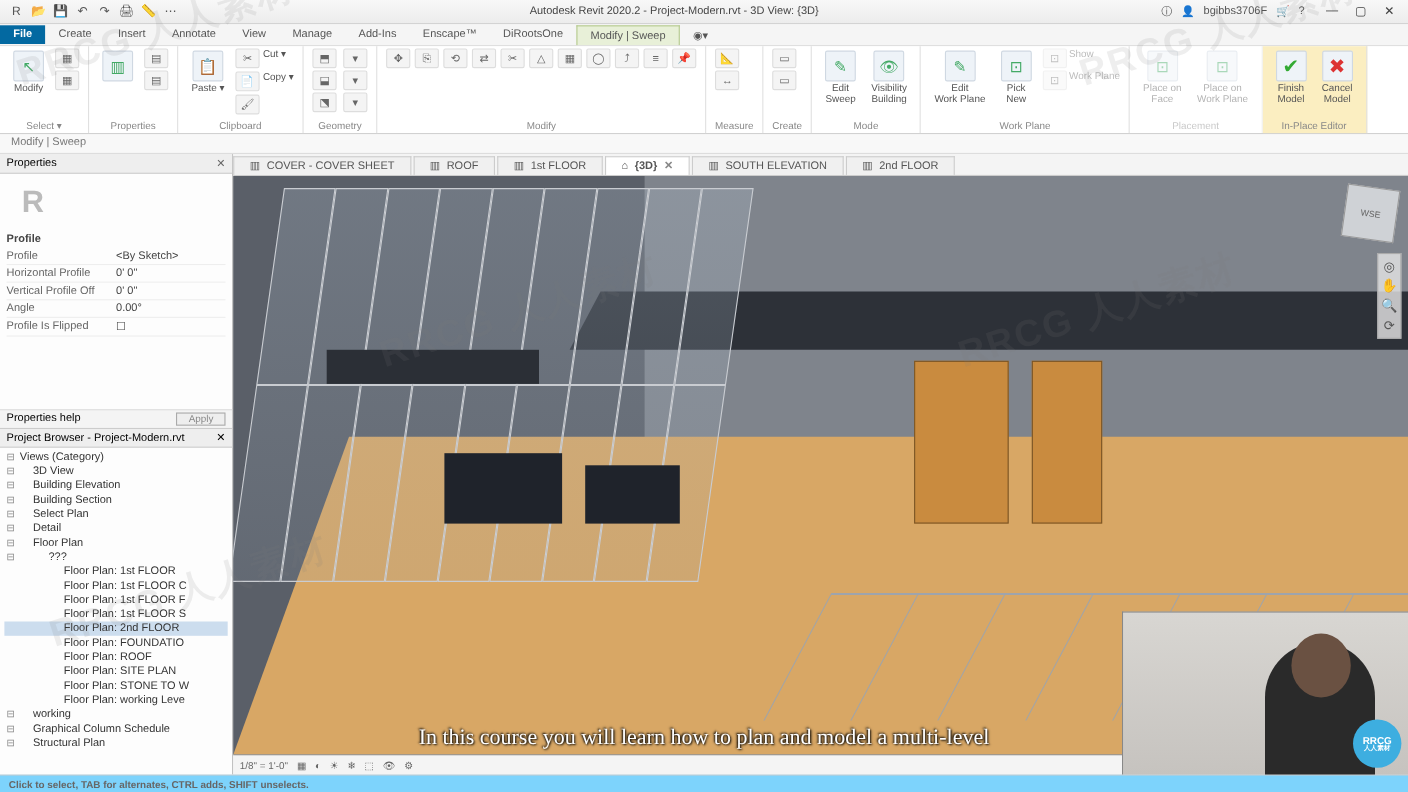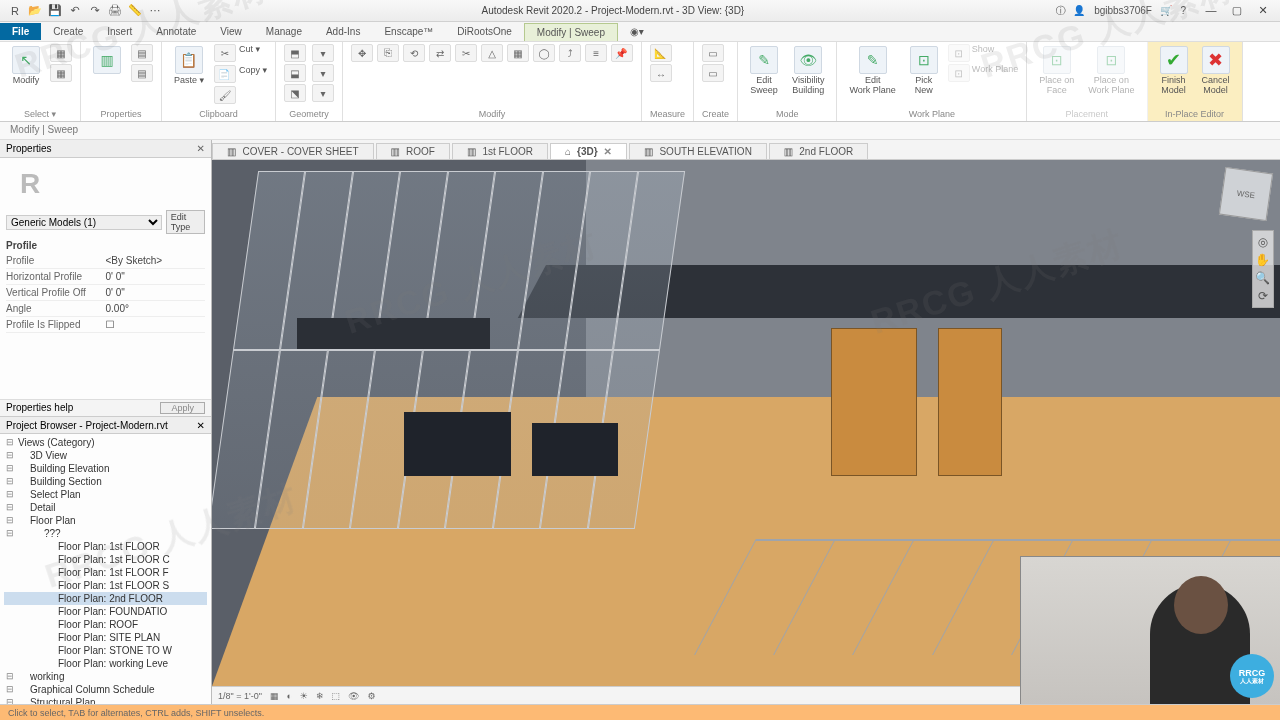--- a/index.html
+++ b/index.html
@@ -67,21 +67,21 @@
 .pb-body .sel { background:#cde; }
 
 
 .view { flex:1; display:flex; flex-direction:column; position:relative; }
 .view-tabs { height:20px; background:#f4f4f4; border-bottom:1px solid #ccc; display:flex; font-size:10px; align-items:flex-end; }
 .vtab { padding:2px 14px; border:1px solid #ccc; border-bottom:none; background:#f0f0f0; margin-right:2px; display:flex; gap:6px; align-items:center; color:#555; }
 .vtab.active { background:#fff; font-weight:bold; }
 .vtab .vx { color:#888; font-size:10px; }
 .viewport { flex:1; background:#5a5f68; position:relative; overflow:hidden; }
 .view-controls { height:18px; background:#f4f4f4; border-top:1px solid #ccc; font-size:9px; color:#666; padding:0 6px; display:flex; gap:8px; align-items:center; }
-.statusbar { height:16px; background:#fdba74; font-size:9px; color:#666; padding:0 8px; display:flex; align-items:center; border-top:1px solid #ccc; }
+.statusbar { height:16px; background:#7dd3fc; font-size:9px; color:#666; padding:0 8px; display:flex; align-items:center; border-top:1px solid #ccc;font-weight:bold; }
 
 
 .scene { position:absolute; inset:0; }
 .floor { position:absolute; left:0; right:0; bottom:0; height:55%; background:#d8a765; transform:skewX(-20deg) scaleX(1.4); transform-origin:bottom left; }
 .wall-back { position:absolute; left:35%; top:0; width:65%; height:55%; background:#7f848c; }
 .roof { position:absolute; left:30%; top:20%; width:75%; height:10%; background:#2d3138; transform:skewX(-28deg); }
 .glass-wall { position:absolute; left:2%; top:2%; width:40%; height:68%; background:linear-gradient(180deg, rgba(180,195,210,.25), rgba(150,165,180,.15)); display:grid; grid-template-columns:repeat(9,1fr); grid-template-rows:repeat(2,1fr); transform:skewX(-8deg); }
 .glass-wall div { border:1px solid #c9ccd1; }
 .furn { position:absolute; background:#1f232b; }
 .navcube { position:absolute; top:10px; right:10px; width:48px; height:48px; background:#cfd2d6; border:1px solid #999; display:flex; align-items:center; justify-content:center; font-size:8px; color:#666; transform:rotate(8deg); }
@@ -318,24 +318,20 @@
 <div class="context-bar">Modify | Sweep</div>
 
 <div class="main">
   <div class="left">
     <div class="props-head">
       <span>Properties</span>
       <span class="x">✕</span>
     </div>
     <div class="props-body">
       <div class="rlogo">R</div>
-      <div class="cat">
-        <select><option>Generic Models (1)</option></select>
-        <span class="edit-type">Edit Type</span>
-      </div>
       <div style="font-weight:bold; padding:2px 0;">Profile</div>
       <div class="row">
           <div class="k">Profile</div>
           <div class="v">&lt;By Sketch&gt;</div>
         </div>
       <div class="row">
           <div class="k">Horizontal Profile</div>
           <div class="v">0' 0"</div>
         </div>
       <div class="row">
@@ -479,20 +475,21 @@
       <span>⚙</span>
     </div>
   </div>
 </div>
 
 <div class="statusbar">
   <span>Click to select, TAB for alternates, CTRL adds, SHIFT unselects.</span>
 </div>
 
 <div class="subs">
+  <div class="en">In this course you will learn how to plan and model a multi-level</div>
 </div>
 
 <div class="webcam">
   <div class="room">
     <div class="person"></div>
     <div class="head"></div>
     <div class="logo">
         <span>RRCG</span>
         <span style="font-size:6px;">人人素材</span>
       </div>

